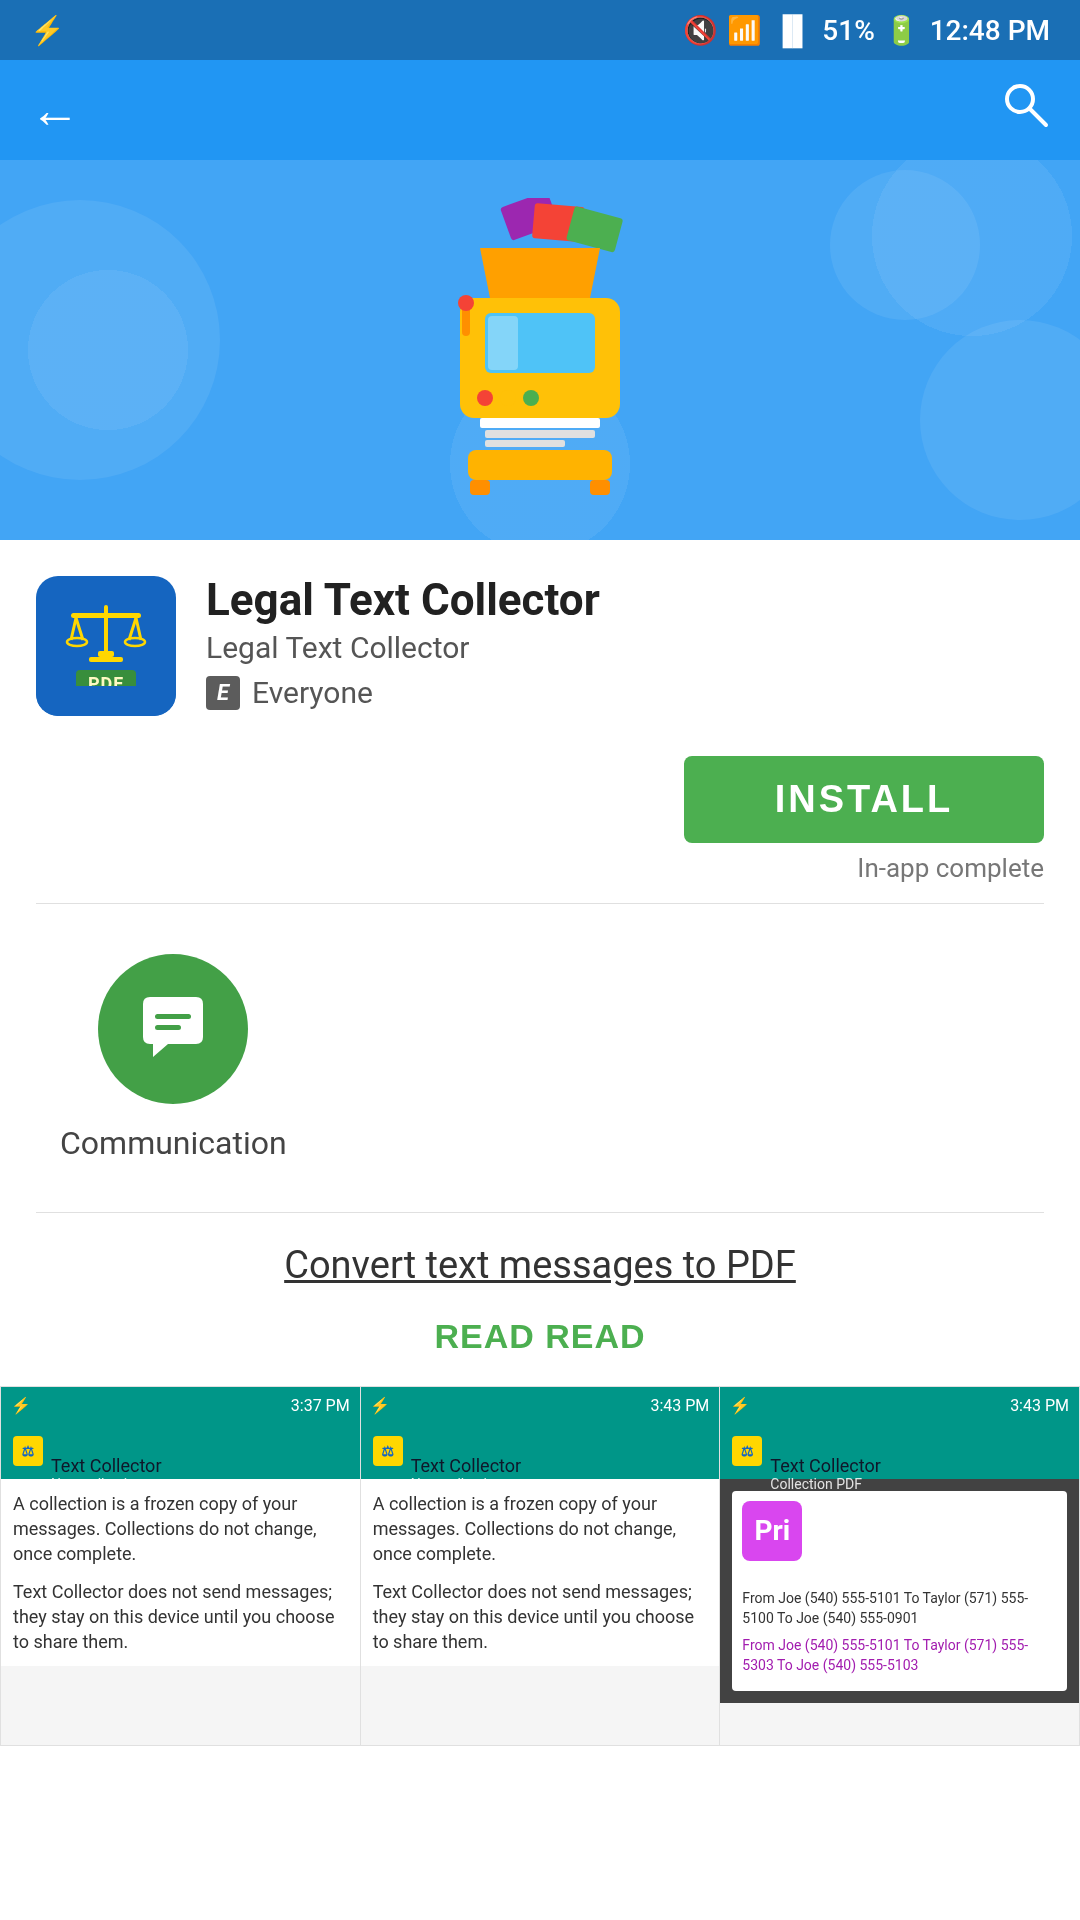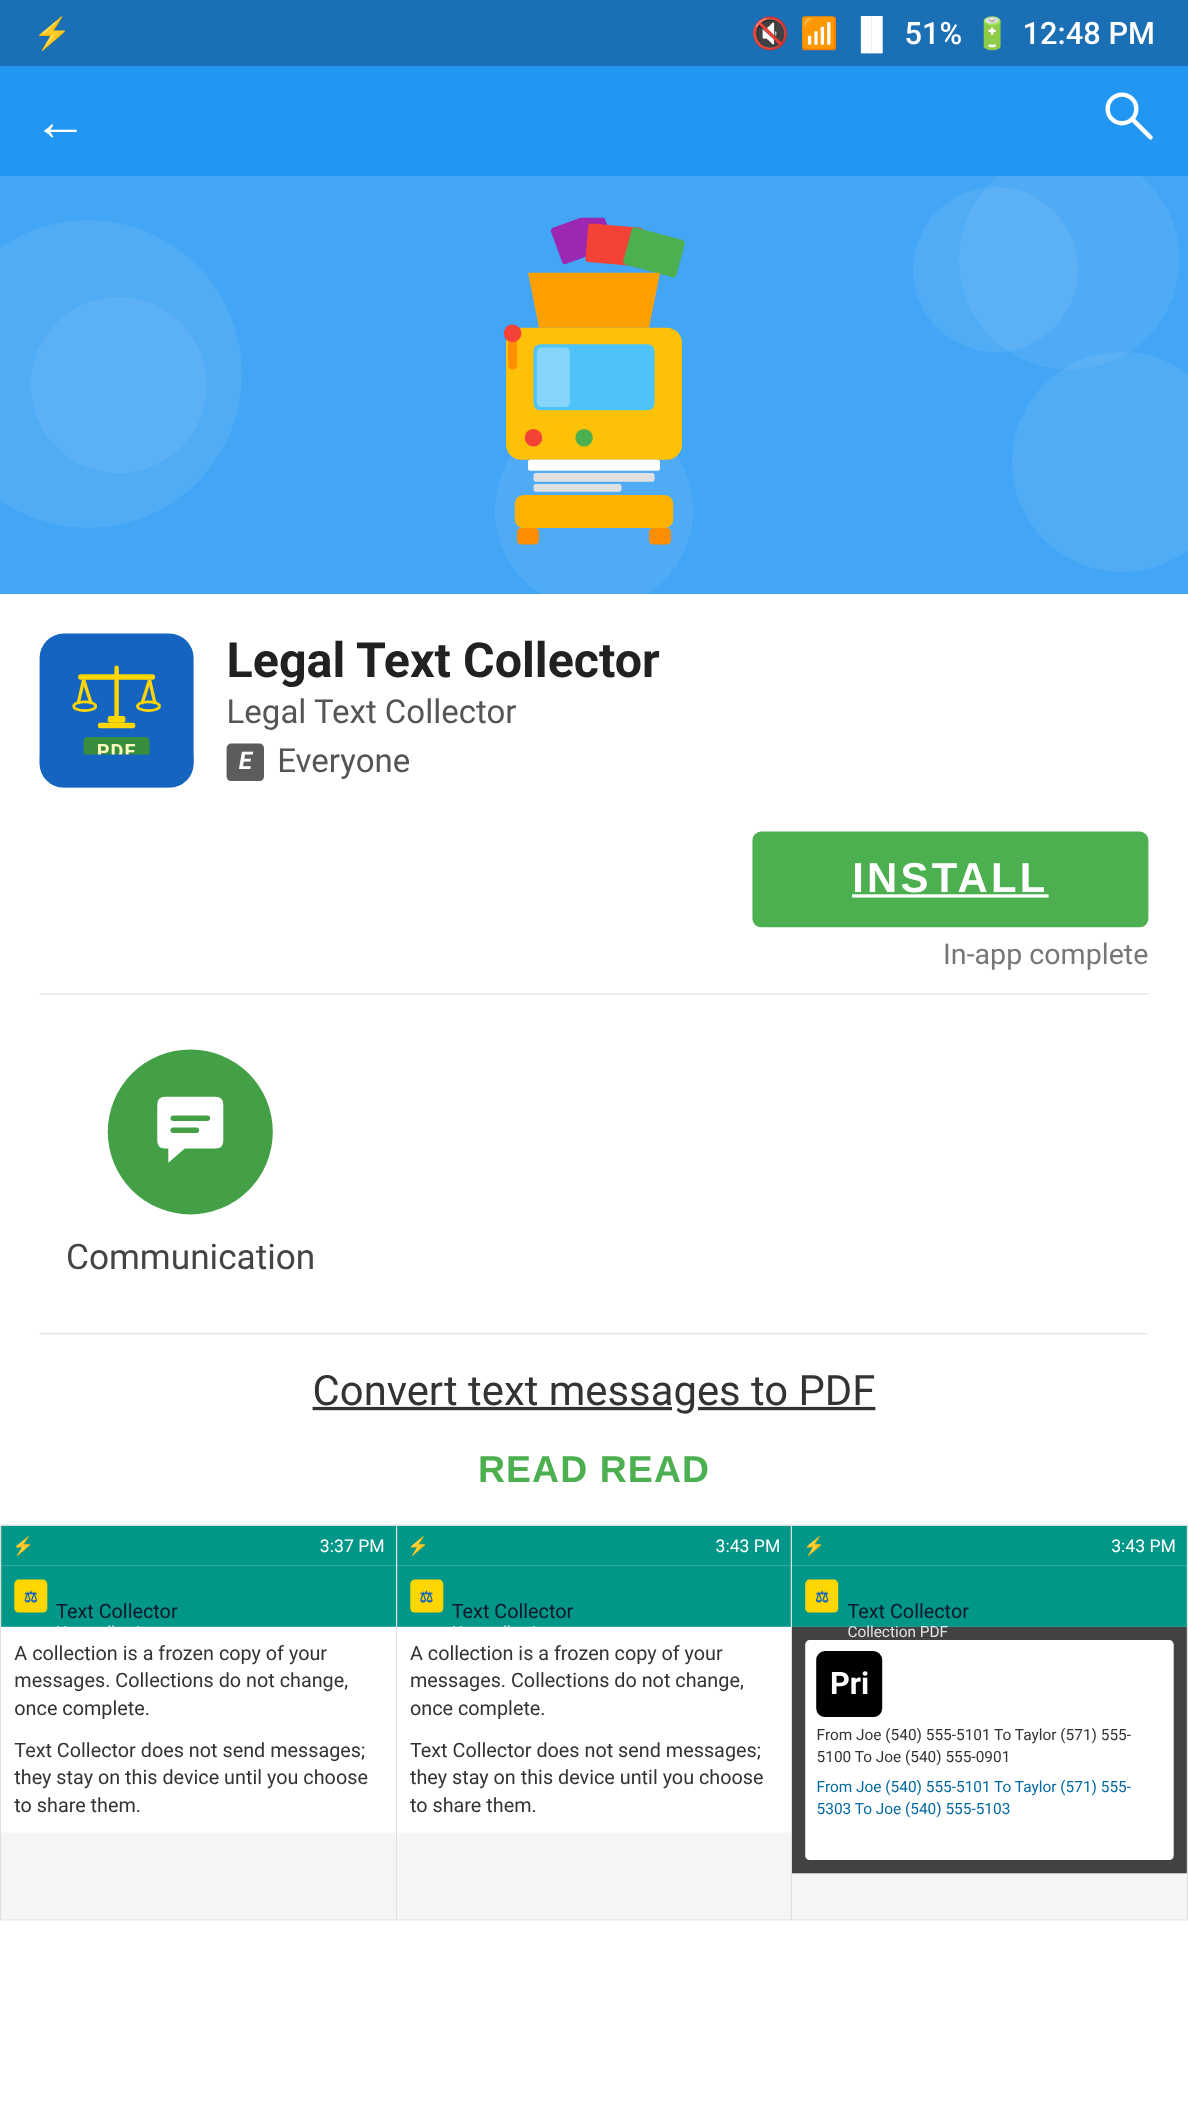--- a/index.html
+++ b/index.html
@@ -159,21 +159,20 @@
       background: #4CAF50;
       color: white;
       font-size: 38px;
       font-weight: bold;
       letter-spacing: 3px;
       border: none;
       border-radius: 8px;
       padding: 22px 80px;
       cursor: pointer;
       min-width: 360px;
-      text-decoration: underline;
     }
     .in-app-purchases {
       font-size: 26px;
       color: #777;
       margin-top: 10px;
     }
 
     
     .divider {
       height: 1px;
@@ -484,25 +483,25 @@
         <span style="font-size:14px;font-weight:bold;color:#1565C0;">⚖</span>
       </div>
       <div style="display:flex;flex-direction:column;">
         <span class="screenshot-app-title">Text Collector</span>
         <span class="screenshot-subtitle">Collection PDF</span>
       </div>
     </div>
     <div class="screenshot-body screenshot-body-dark">
 
       <div style="background:#fff;border-radius:4px;padding:10px;min-height:200px;">
-        <div style="background:#000000;width:60px;height:60px;border-radius:8px;margin-bottom:8px;display:flex;align-items:center;justify-content:center;">
+        <div style="background:#d946ef;width:60px;height:60px;border-radius:8px;margin-bottom:28px;display:flex;align-items:center;justify-content:center;">
           <span style="font-size:28px;color:white;font-weight:bold;">Pri</span>
         </div>
         <p style="font-size:14px;color:#333;margin-bottom:8px;">From Joe (540) 555-5101
 To Taylor (571) 555-5100
 To Joe (540) 555-0901</p>
-        <p style="font-size:14px;color:#0369a1;">From Joe (540) 555-5101
+        <p style="font-size:14px;color:#a21caf;">From Joe (540) 555-5101
 To Taylor (571) 555-5303
 To Joe (540) 555-5103</p>
       </div>
     </div>
   </div>
 </div>
 
 </body></html>

